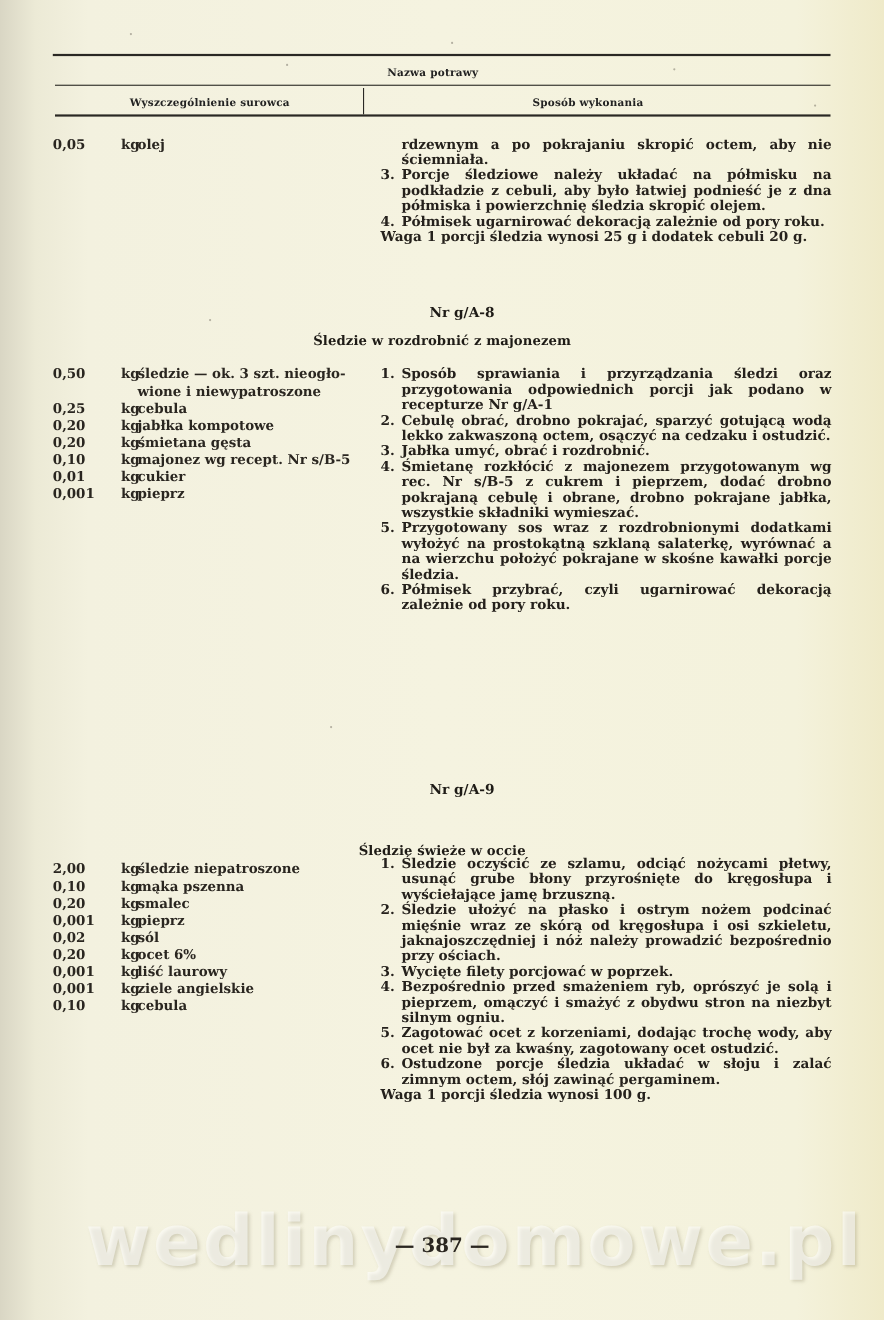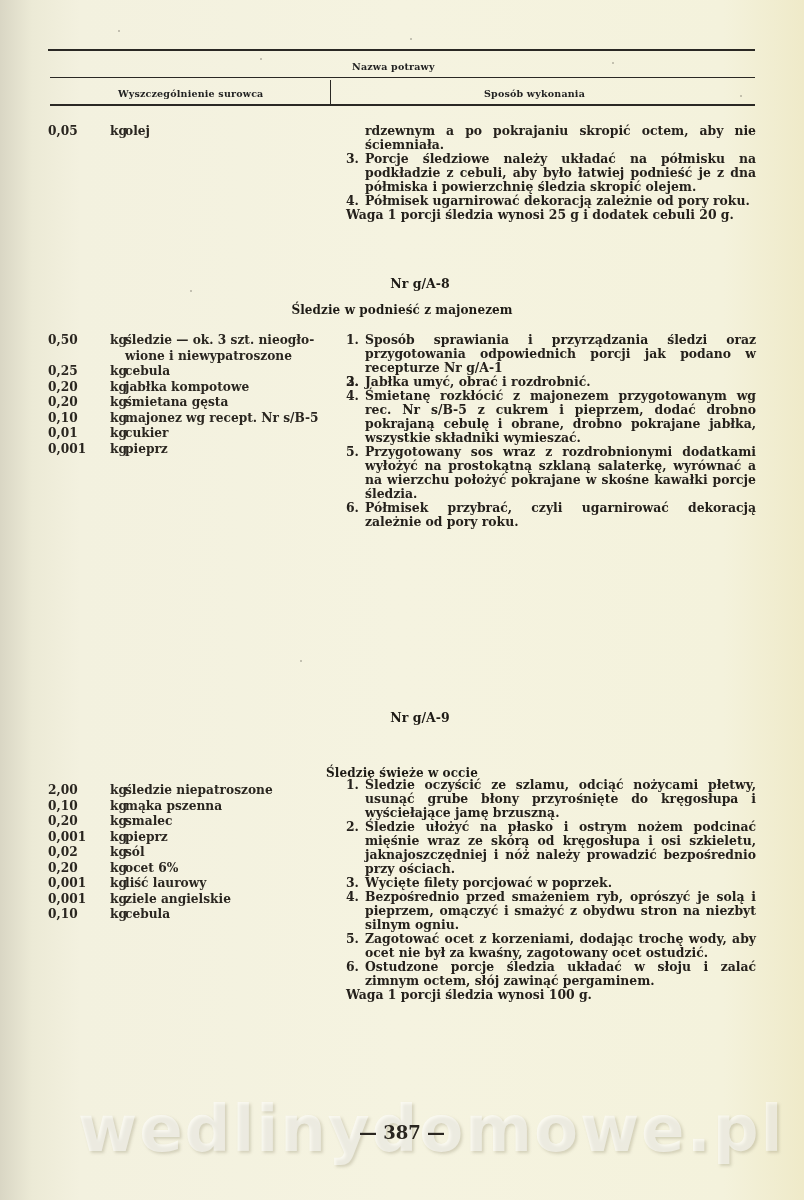--- a/index.html
+++ b/index.html
@@ -156,21 +156,21 @@
       <span>Porcje śledziowe należy układać na półmisku na podkładzie z cebuli, aby było łatwiej podnieść je z dna półmiska i powierzchnię śledzia skropić olejem.</span>
     </div>
     <div class="step">
       <span class="num">4.</span>
       <span>Półmisek ugarnirować dekoracją zależnie od pory roku.</span>
     </div>
     <div class="note">Waga 1 porcji śledzia wynosi 25 g i dodatek cebuli 20 g.</div>
   </div>
 
   <div class="center-head nr" style="top:276px;">Nr g/A-8</div>
-  <div class="center-head dish" style="top:303px;">Śledzie w podnieść z majonezem</div>
+  <div class="center-head dish" style="top:303px;">Śledzie w rozdrobnić z majonezem</div>
 
   <div class="ing" style="top:333px;">
     <div class="row">
       <span class="qty">0,50</span>
       <span class="unit">kg</span>
       <span class="name">śledzie — ok. 3 szt. nieogło-</span>
     </div>
     <div class="row">
       <span class="name">wione i niewypatroszone</span>
     </div>
@@ -206,20 +206,21 @@
     </div>
   </div>
 
   <div class="steps" style="top:333px;">
     <div class="step">
       <span class="num">1.</span>
       <span>Sposób sprawiania i przyrządzania śledzi oraz przygotowania odpowiednich porcji jak podano w recepturze Nr g/A-1</span>
     </div>
     <div class="step">
       <span class="num">2.</span>
+      <span>Cebulę obrać, drobno pokrajać, sparzyć gotującą wodą lekko zakwaszoną octem, osączyć na cedzaku i ostudzić.</span>
     </div>
     <div class="step">
       <span class="num">3.</span>
       <span>Jabłka umyć, obrać i rozdrobnić.</span>
     </div>
     <div class="step">
       <span class="num">4.</span>
       <span>Śmietanę rozkłócić z majonezem przygotowanym wg rec. Nr s/B-5 z cukrem i pieprzem, dodać drobno pokrajaną cebulę i obrane, drobno pokrajane jabłka, wszystkie składniki wymieszać.</span>
     </div>
     <div class="step">

